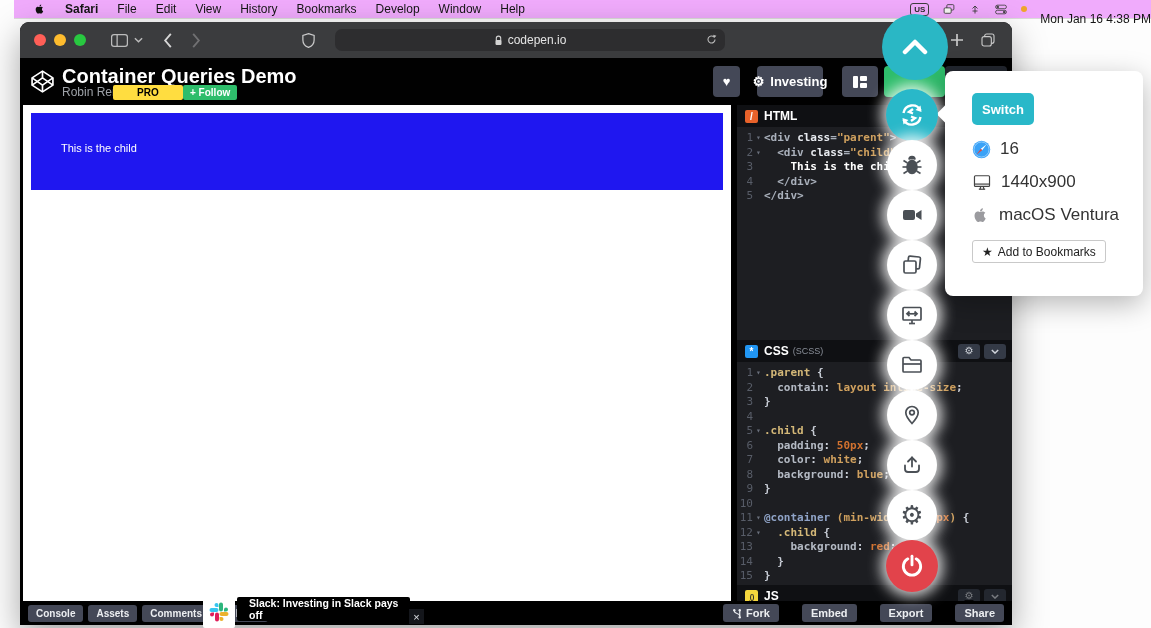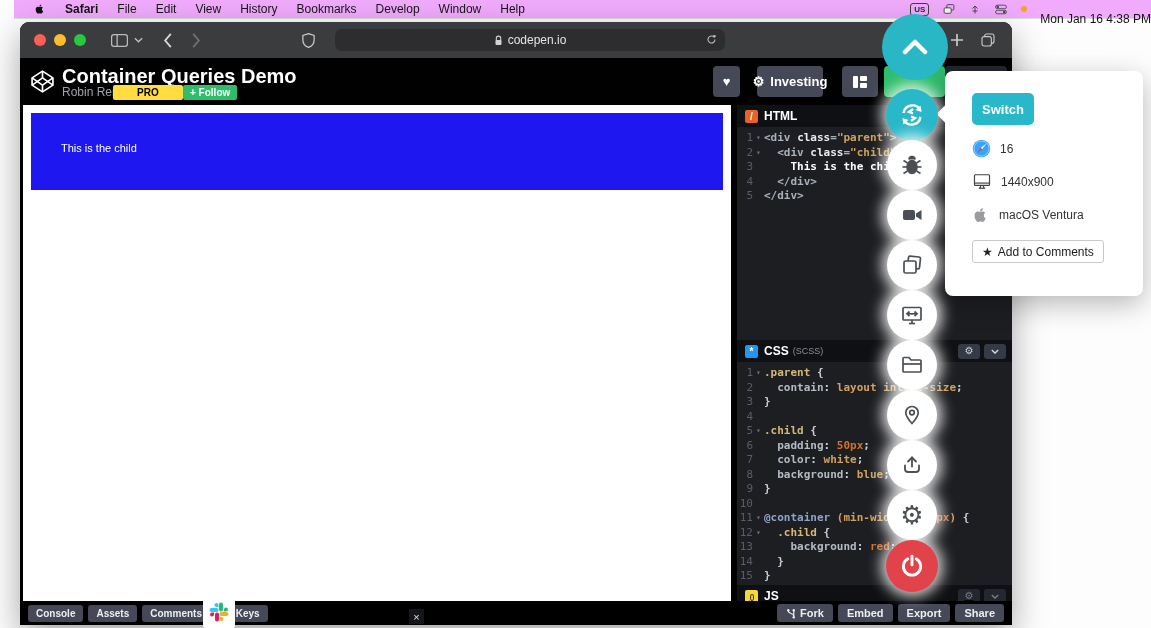--- a/index.html
+++ b/index.html
@@ -115,21 +115,21 @@
   #cp-footer {
     position:absolute; left:0; top:579px; width:100%; height:24px; background:#000;
     display:flex; align-items:center; padding:0 8px;
   }
   .ftr-btn {
     background:#444857; color:#eceef1; font-size:10px; font-weight:bold;
     border-radius:3px; padding:3px 8px; margin-right:5px;
     display:flex; align-items:center; gap:4px;
   }
   #cp-footer .spacer { flex:1; }
-  .ftr-btn.r { font-size:11px; margin-right:0; margin-left:5px; padding:3px 9px; }
+  .ftr-btn.r { font-size:11px; margin-right:0; margin-left:23px; padding:3px 9px; }
   
   #slack-box {
     position:absolute; left:203px; top:596px; width:32px; height:32px; background:#fff;
     display:flex; align-items:center; justify-content:center; border-radius:2px;
   }
   #slack-tip {
     position:absolute; left:237px; top:597px; width:173px; height:24px; background:#000;
     color:#fff; font-size:10.5px; font-weight:bold; display:flex; align-items:center;
     padding-left:12px; border-radius:2px;
   }
@@ -158,21 +158,21 @@
   #popup .notch {
     position:absolute; left:-6px; top:37px; width:12px; height:12px; background:#fff;
     transform:rotate(45deg);
   }
   #popup-switch {
     position:absolute; left:27px; top:22px; width:62px; height:32px; background:#29b8c9;
     border-radius:5px; color:#fff; font-size:13px; font-weight:bold;
     display:flex; align-items:center; justify-content:center; border:none;
   }
   .pop-row { position:absolute; left:27px; display:flex; align-items:center; gap:9px;
-    font-size:12px; color:#333; }
+    font-size:17px; color:#333; }
   #pop-row-browser { top:68px; }
   #pop-row-res { top:101px; }
   #pop-row-os { top:134px; }
   #pop-fav {
     position:absolute; left:27px; top:169px; height:23px; padding:0 9px;
     background:#fff; border:1px solid #c9c9c9; border-radius:3px;
     display:flex; align-items:center; gap:5px; font-size:12px; color:#222;
   }
   svg { display:block; }
 </style>
@@ -400,20 +400,23 @@
   </div>
 
   <div id="slack-box">
     <svg width="20" height="20" viewBox="0 0 20 20">
       <path fill="#E01E5A" d="M5 12.5a2 2 0 1 1-2-2h2zM6 12.5a2 2 0 0 1 4 0v5a2 2 0 0 1-4 0z"></path>
       <path fill="#36C5F0" d="M7.5 5a2 2 0 1 1 2-2v2zM7.5 6a2 2 0 0 1 0 4h-5a2 2 0 0 1 0-4z"></path>
       <path fill="#2EB67D" d="M15 7.5a2 2 0 1 1 2 2h-2zM14 7.5a2 2 0 0 1-4 0v-5a2 2 0 0 1 4 0z"></path>
       <path fill="#ECB22E" d="M12.5 15a2 2 0 1 1-2 2v-2zM12.5 14a2 2 0 0 1 0-4h5a2 2 0 0 1 0 4z"></path>
     </svg>
   </div>
+  <div id="slack-tip">
+    <span>Slack: Investing in Slack pays off</span>
+  </div>
   <div id="slack-close">
     <span>×</span>
   </div>
 
   <div id="popup">
     <div class="notch"></div>
     <button id="popup-switch">Switch</button>
     <div class="pop-row" id="pop-row-browser">
       <svg width="19" height="19" viewBox="0 0 24 24">
         <circle cx="12" cy="12" r="11" fill="#3aa2f7"></circle>
@@ -434,21 +437,21 @@
       <span>1440x900</span>
     </div>
     <div class="pop-row" id="pop-row-os">
       <svg width="18" height="20" viewBox="0 0 24 24">
         <path fill="#9b9b9f" d="M15.8,12.6c0-2.3,1.9-3.4,2-3.5c-1.1-1.6-2.8-1.8-3.4-1.8c-1.4-0.1-2.8,0.8-3.5,0.8c-0.7,0-1.8-0.8-3-0.8c-1.5,0-3,0.9-3.8,2.3c-1.6,2.8-0.4,7,1.2,9.3c0.8,1.1,1.7,2.4,2.9,2.3c1.2,0,1.6-0.7,3-0.7c1.4,0,1.8,0.7,3,0.7c1.2,0,2-1.1,2.8-2.2c0.9-1.3,1.2-2.5,1.3-2.6C18.2,16.3,15.8,15.4,15.8,12.6z M13.5,5.9c0.6-0.8,1.1-1.9,0.9-3c-0.9,0-2.1,0.6-2.7,1.4C11.1,5,10.6,6.1,10.8,7.2C11.8,7.3,12.9,6.7,13.5,5.9z"></path>
       </svg>
       <span>macOS Ventura</span>
     </div>
     <div id="pop-fav">
       <span>★</span>
-      <span>Add to Comments</span>
+      <span>Add to Bookmarks</span>
     </div>
   </div>
 
   <div class="fab" id="fab-collapse">
     <svg width="26" height="16" viewBox="0 0 26 16" fill="none" stroke="#fff" stroke-width="4.5" stroke-linecap="round" stroke-linejoin="round">
         <polyline points="3,13 13,3 23,13"></polyline>
       </svg>
   </div>
   <div class="fab teal" id="fab-switch">
     <svg width="28" height="28" viewBox="0 0 28 28" fill="none" stroke="#fff" stroke-width="2.4">

